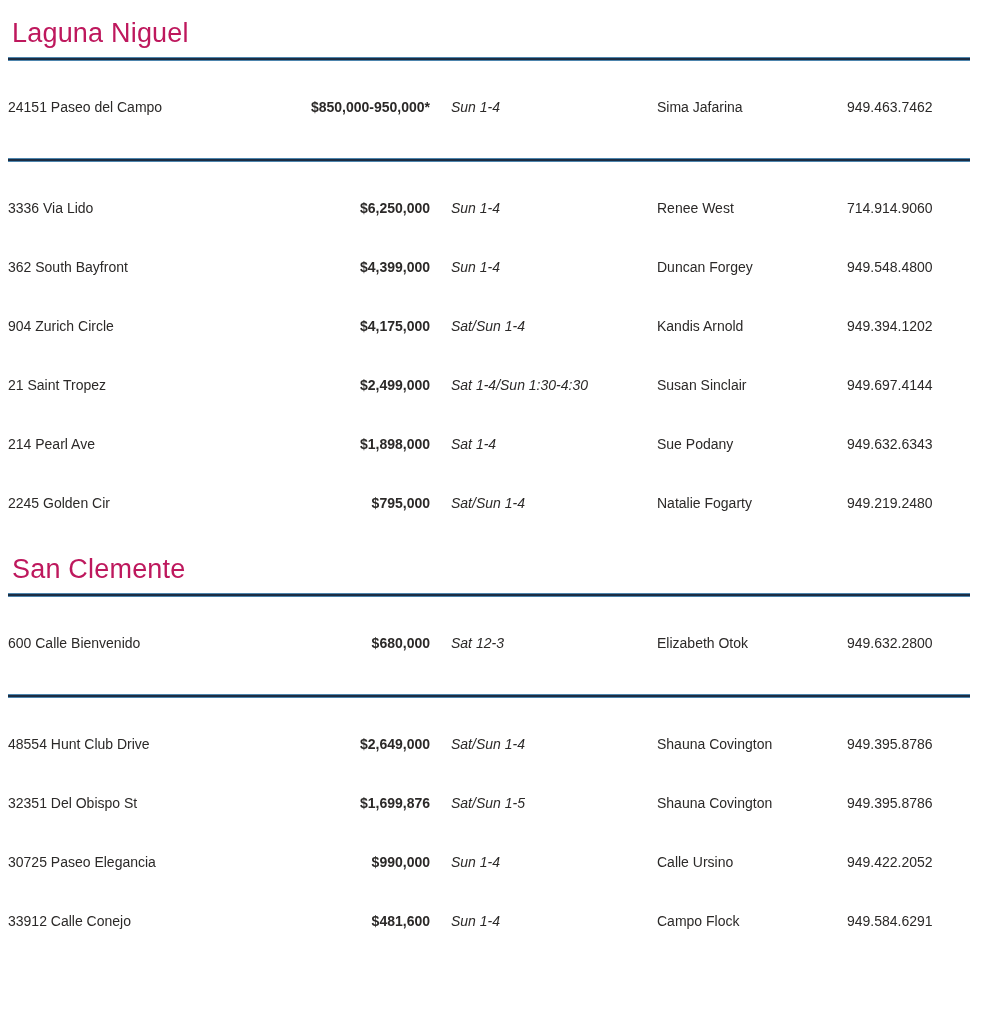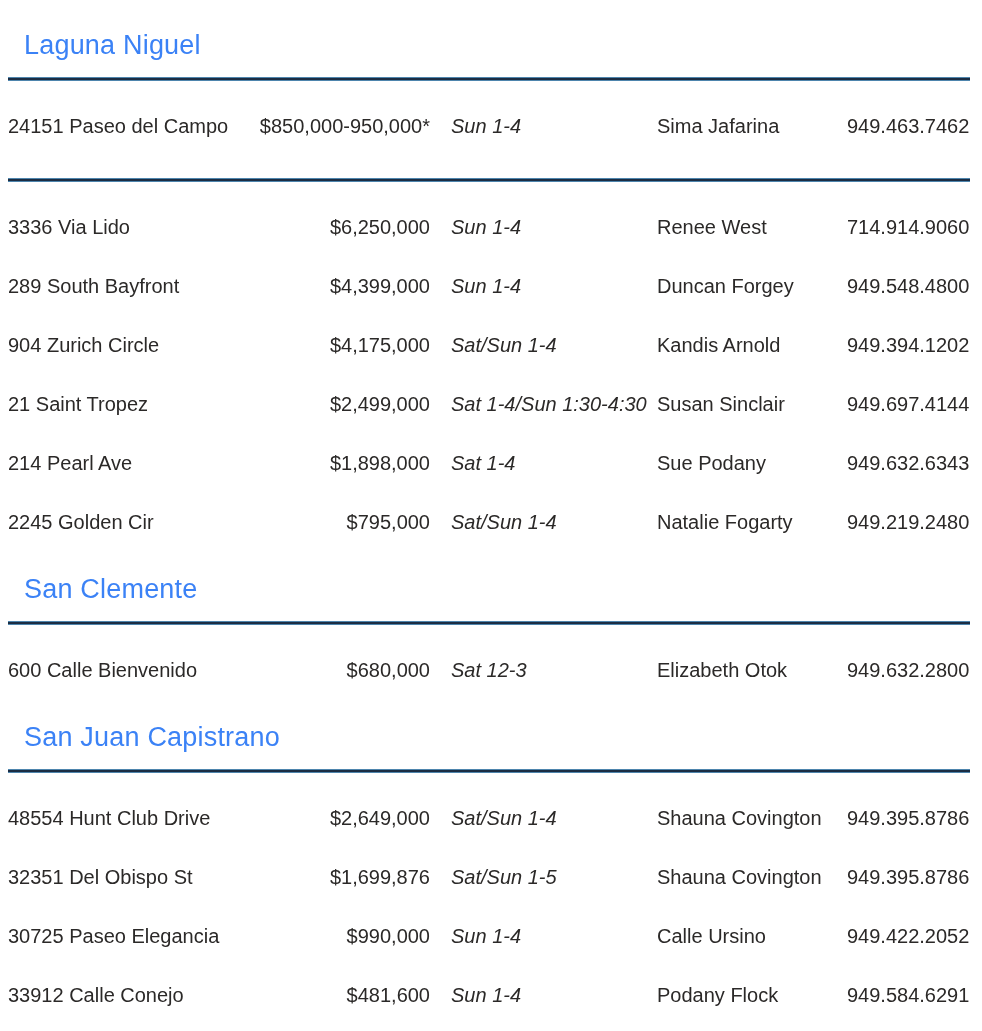--- a/index.html
+++ b/index.html
@@ -19,43 +19,43 @@
     width: 982px;
     padding: 14px 12px 0 8px;
   }
   .section { margin: 0; }
   .section + .section { margin-top: 22px; }
   h2.city {
     font-size: 27px;
     font-weight: 400;
     line-height: 31px;
     letter-spacing: 0.2px;
-    margin: 16px;
-    color: #3b82f6;
+    margin: 4px;
+    color: #be185d;
   }
   .rule {
     height: 4px;
     margin-top: 8px;
     background: linear-gradient(
       to bottom,
       #4e85ad 0%, #4e85ad 24%,
       #1b2d43 26%, #1b2d43 74%,
       #4e85ad 76%, #4e85ad 100%
     );
   }
   .rows { margin-top: 16px; }
   .row {
     display: grid;
     grid-template-columns: 247px 175px 227px 190px 1fr;
     align-items: center;
     height: 59px;
-    font-size: 20px;
+    font-size: 14px;
   }
   .cell { white-space: nowrap; }
-  .price { text-align: right; }
+  .price { text-align: right; font-weight: bold; }
   .time { padding-left: 21px; font-style: italic; }
 </style>
 </head>
 <body>
 
 <div class="doc">
   <div class="section">
     <h2 class="city">Laguna Niguel</h2>
     <div class="rule"></div>
     <div class="rows">
@@ -74,21 +74,21 @@
     <div class="rows">
   <div class="row">
     <span class="cell address">3336 Via Lido</span>
     <span class="cell price">$6,250,000</span>
     <span class="cell time">Sun 1-4</span>
     <span class="cell agent">Renee West</span>
     <span class="cell phone">714.914.9060</span>
   </div>
 
   <div class="row">
-    <span class="cell address">289 South Bayfront</span>
+    <span class="cell address">362 South Bayfront</span>
     <span class="cell price">$4,399,000</span>
     <span class="cell time">Sun 1-4</span>
     <span class="cell agent">Duncan Forgey</span>
     <span class="cell phone">949.548.4800</span>
   </div>
 
   <div class="row">
     <span class="cell address">904 Zurich Circle</span>
     <span class="cell price">$4,175,000</span>
     <span class="cell time">Sat/Sun 1-4</span>
@@ -130,21 +130,20 @@
     <span class="cell address">600 Calle Bienvenido</span>
     <span class="cell price">$680,000</span>
     <span class="cell time">Sat 12-3</span>
     <span class="cell agent">Elizabeth Otok</span>
     <span class="cell phone">949.632.2800</span>
   </div>
 </div>
   </div>
 
   <div class="section">
-    <h2 class="city">San Juan Capistrano</h2>
     <div class="rule"></div>
     <div class="rows">
   <div class="row">
     <span class="cell address">48554 Hunt Club Drive</span>
     <span class="cell price">$2,649,000</span>
     <span class="cell time">Sat/Sun 1-4</span>
     <span class="cell agent">Shauna Covington</span>
     <span class="cell phone">949.395.8786</span>
   </div>
 
@@ -161,18 +160,18 @@
     <span class="cell price">$990,000</span>
     <span class="cell time">Sun 1-4</span>
     <span class="cell agent">Calle Ursino</span>
     <span class="cell phone">949.422.2052</span>
   </div>
 
   <div class="row">
     <span class="cell address">33912 Calle Conejo</span>
     <span class="cell price">$481,600</span>
     <span class="cell time">Sun 1-4</span>
-    <span class="cell agent">Podany Flock</span>
+    <span class="cell agent">Campo Flock</span>
     <span class="cell phone">949.584.6291</span>
   </div>
 </div>
   </div>
 </div>
 
 </body></html>

